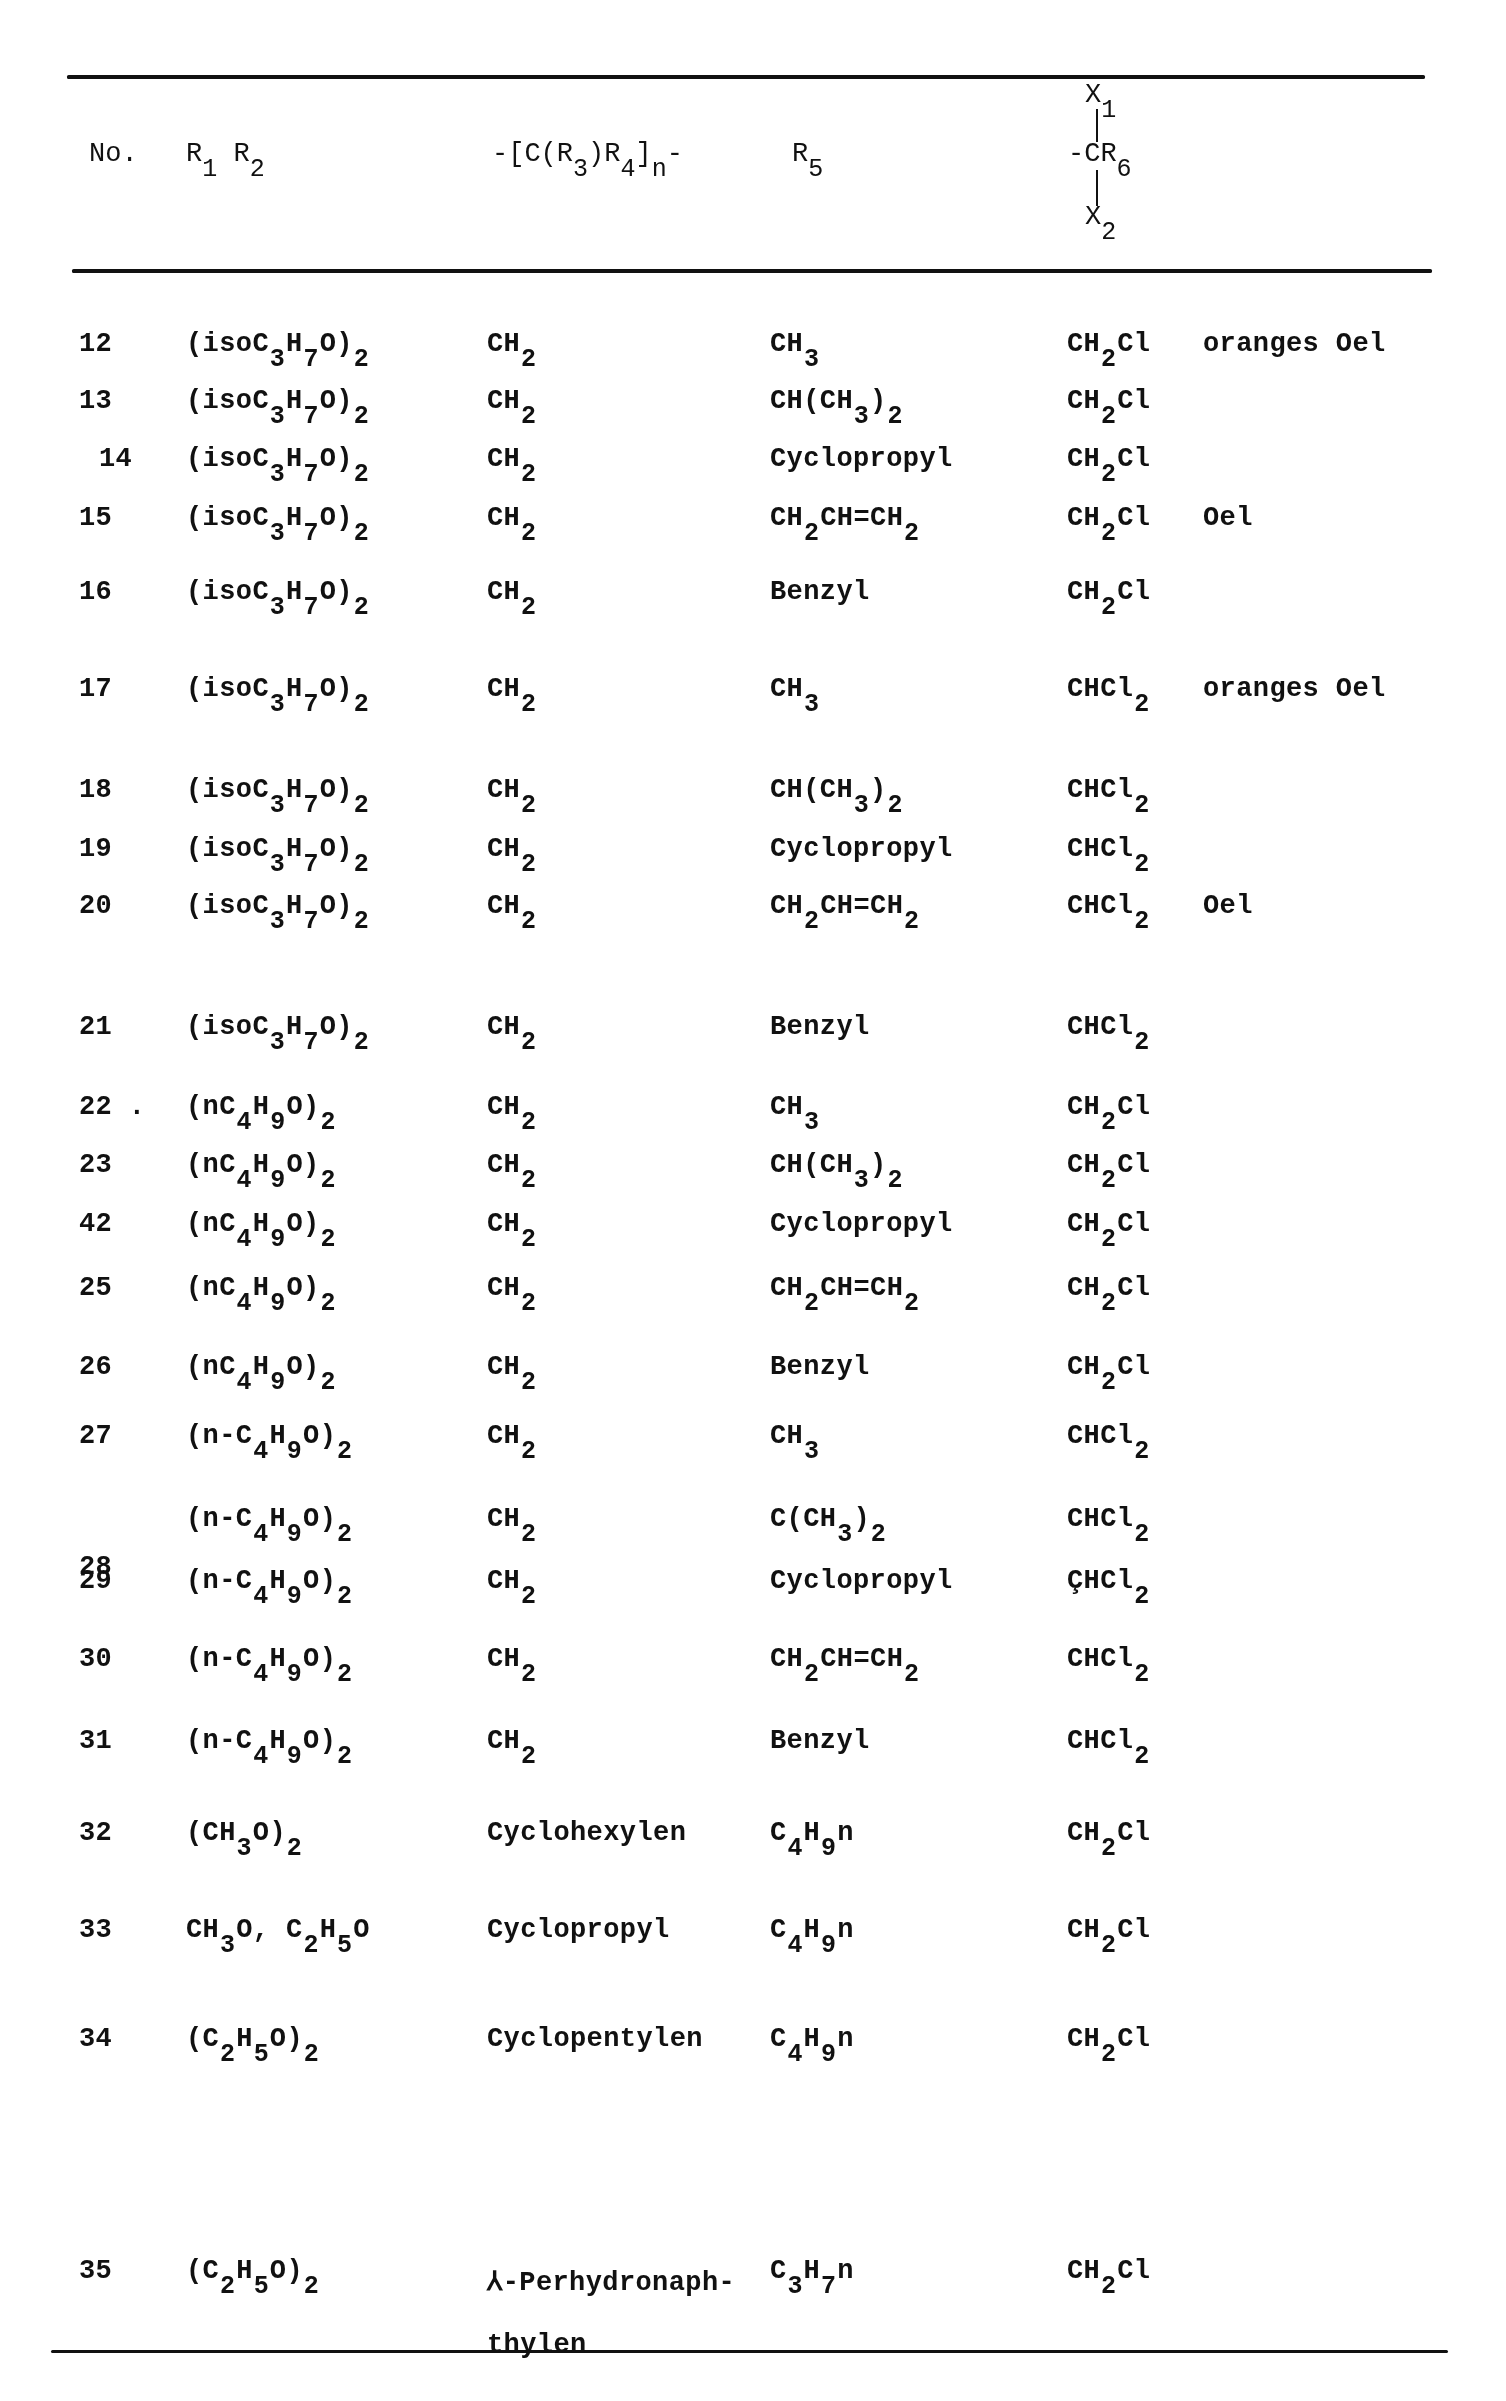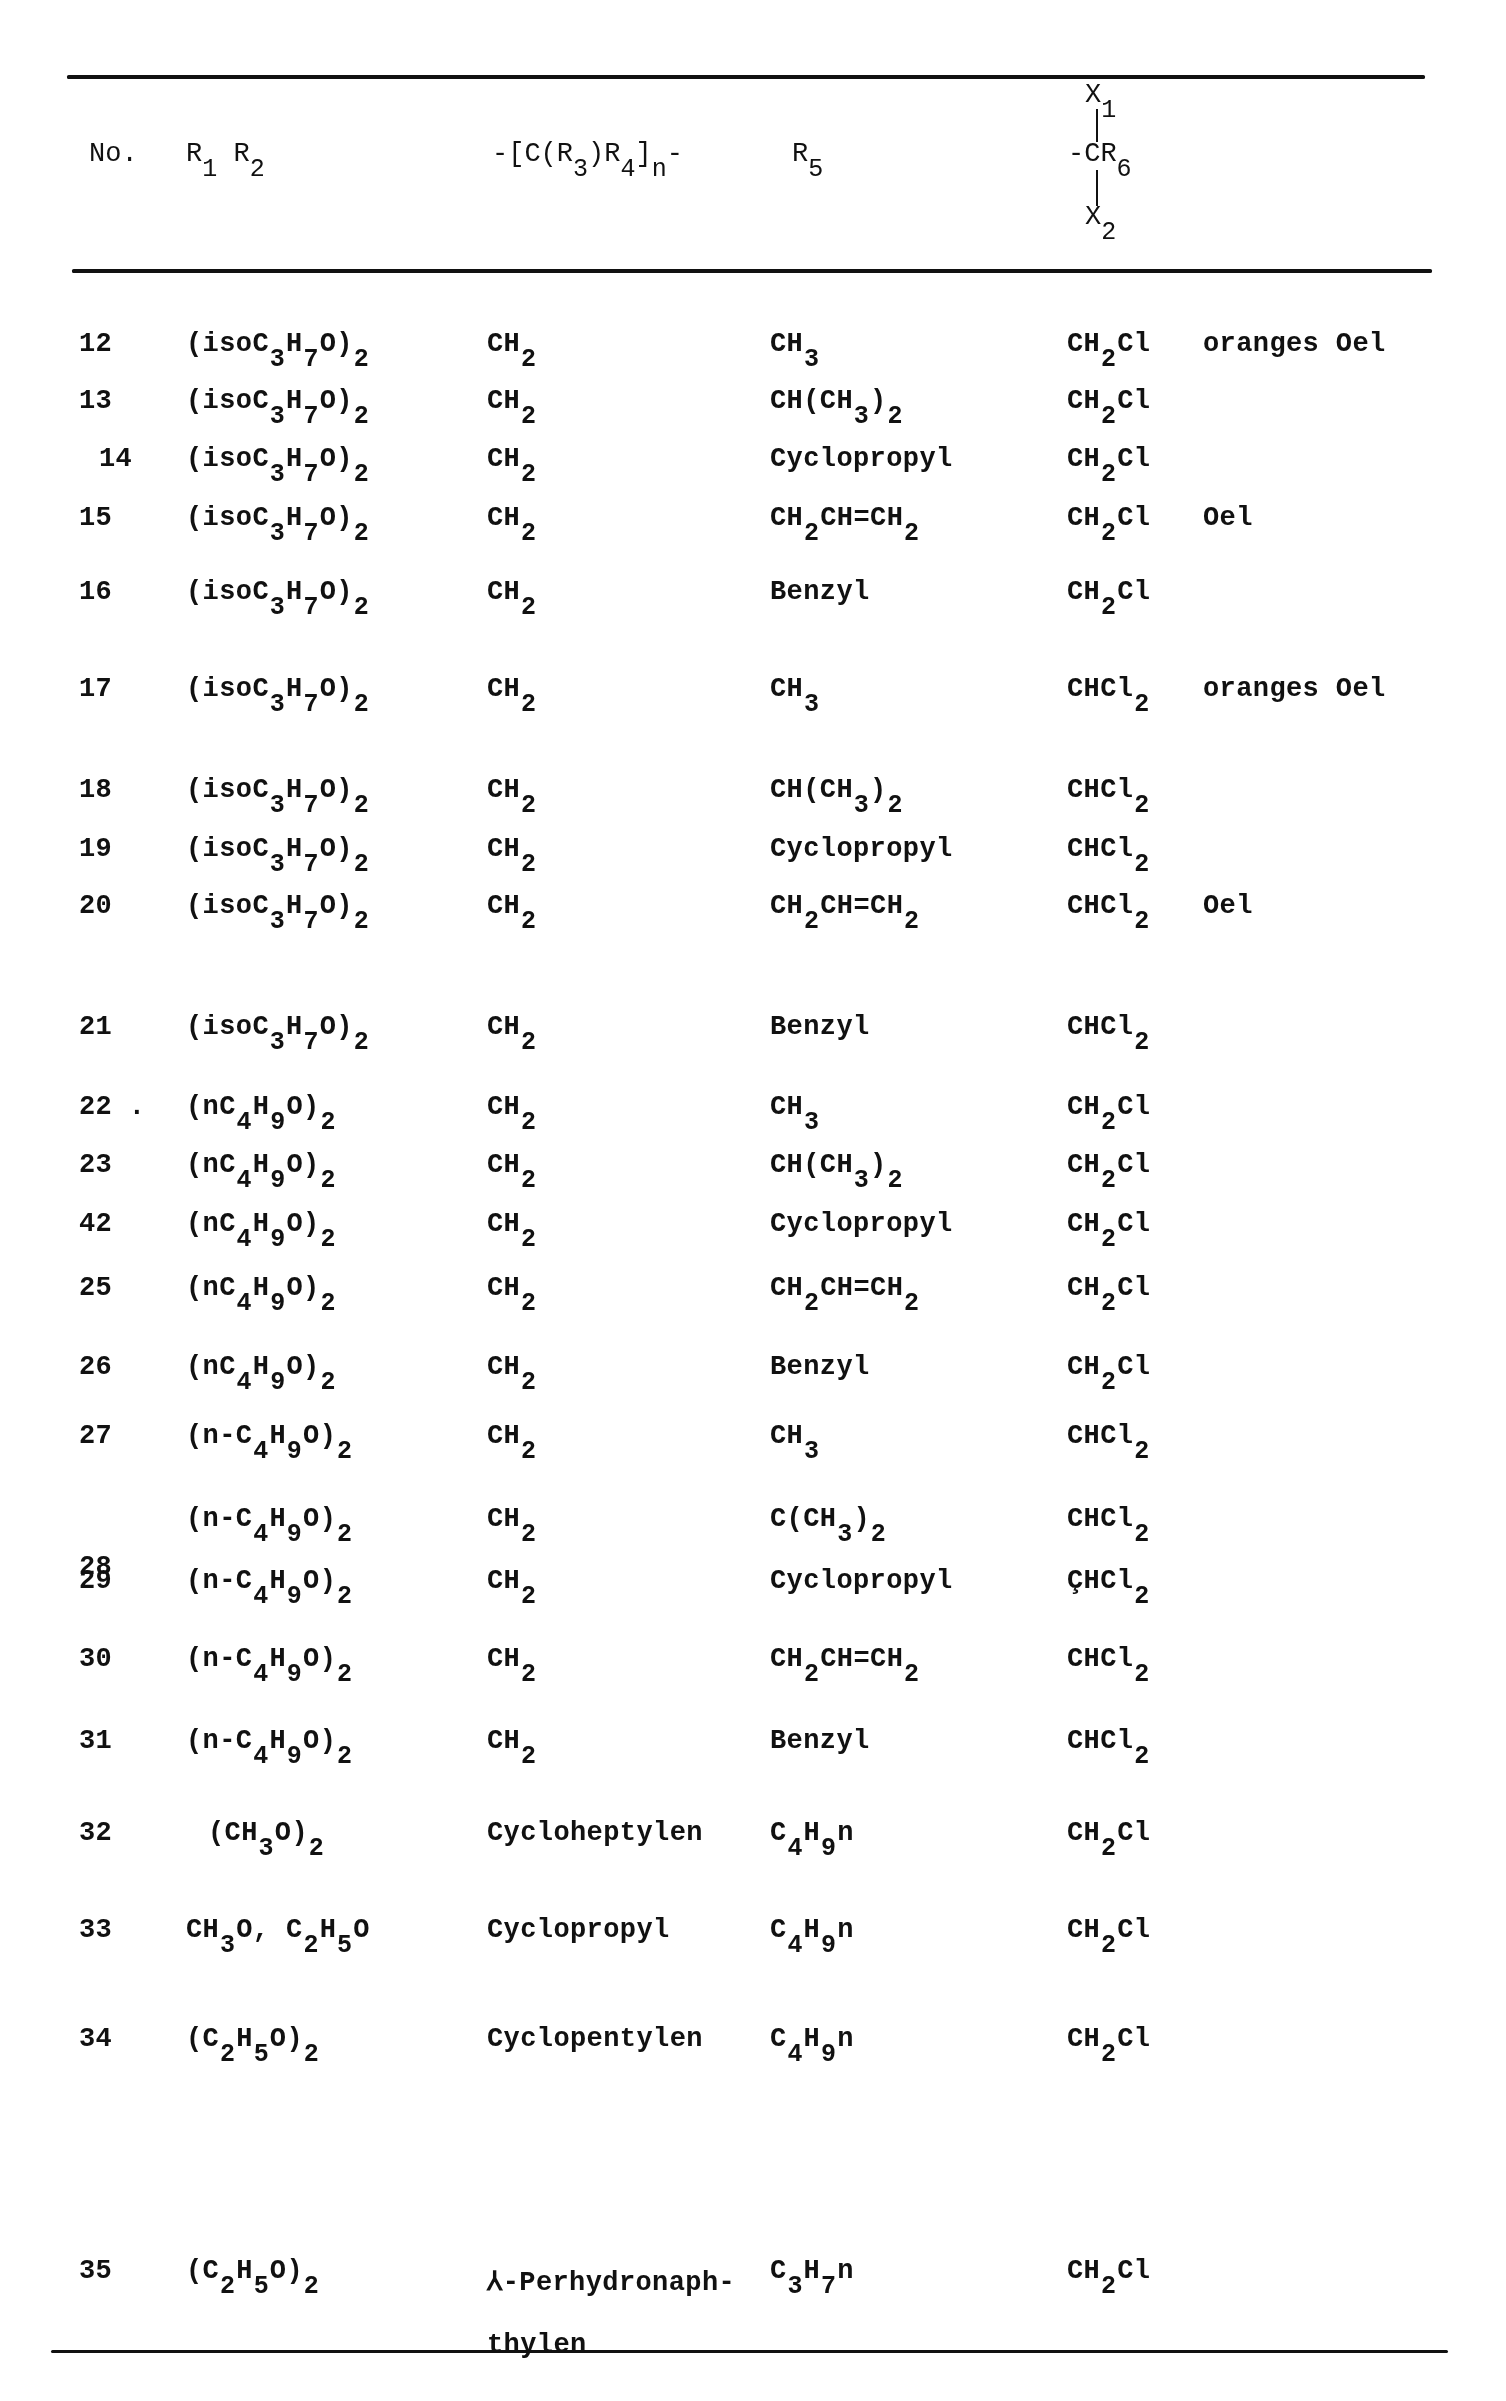--- a/index.html
+++ b/index.html
@@ -179,22 +179,22 @@
       </div>
       <div>
         <div class="cell" style="left: 79px; top: 1725px;">31</div>
         <div class="cell" style="left: 186px; top: 1725px;">(n-C<sub>4</sub>H<sub>9</sub>O)<sub>2</sub></div>
         <div class="cell" style="left: 487px; top: 1725px;">CH<sub>2</sub></div>
         <div class="cell" style="left: 770px; top: 1725px;">Benzyl</div>
         <div class="cell" style="left: 1067px; top: 1725px;">CHCl<sub>2</sub></div>
       </div>
       <div>
         <div class="cell" style="left: 79px; top: 1817px;">32</div>
-        <div class="cell" style="left: 186px; top: 1817px; margin-left: 22px;">(CH<sub>3</sub>O)<sub>2</sub></div>
-        <div class="cell" style="left: 487px; top: 1817px;">Cycloheptylen</div>
+        <div class="cell" style="left: 186px; top: 1817px;">(CH<sub>3</sub>O)<sub>2</sub></div>
+        <div class="cell" style="left: 487px; top: 1817px;">Cyclohexylen</div>
         <div class="cell" style="left: 770px; top: 1817px;">C<sub>4</sub>H<sub>9</sub>n</div>
         <div class="cell" style="left: 1067px; top: 1817px;">CH<sub>2</sub>Cl</div>
       </div>
       <div>
         <div class="cell" style="left: 79px; top: 1914px;">33</div>
         <div class="cell" style="left: 186px; top: 1914px;">CH<sub>3</sub>O, C<sub>2</sub>H<sub>5</sub>O</div>
         <div class="cell" style="left: 487px; top: 1914px;">Cyclopropyl</div>
         <div class="cell" style="left: 770px; top: 1914px;">C<sub>4</sub>H<sub>9</sub>n</div>
         <div class="cell" style="left: 1067px; top: 1914px;">CH<sub>2</sub>Cl</div>
       </div>

